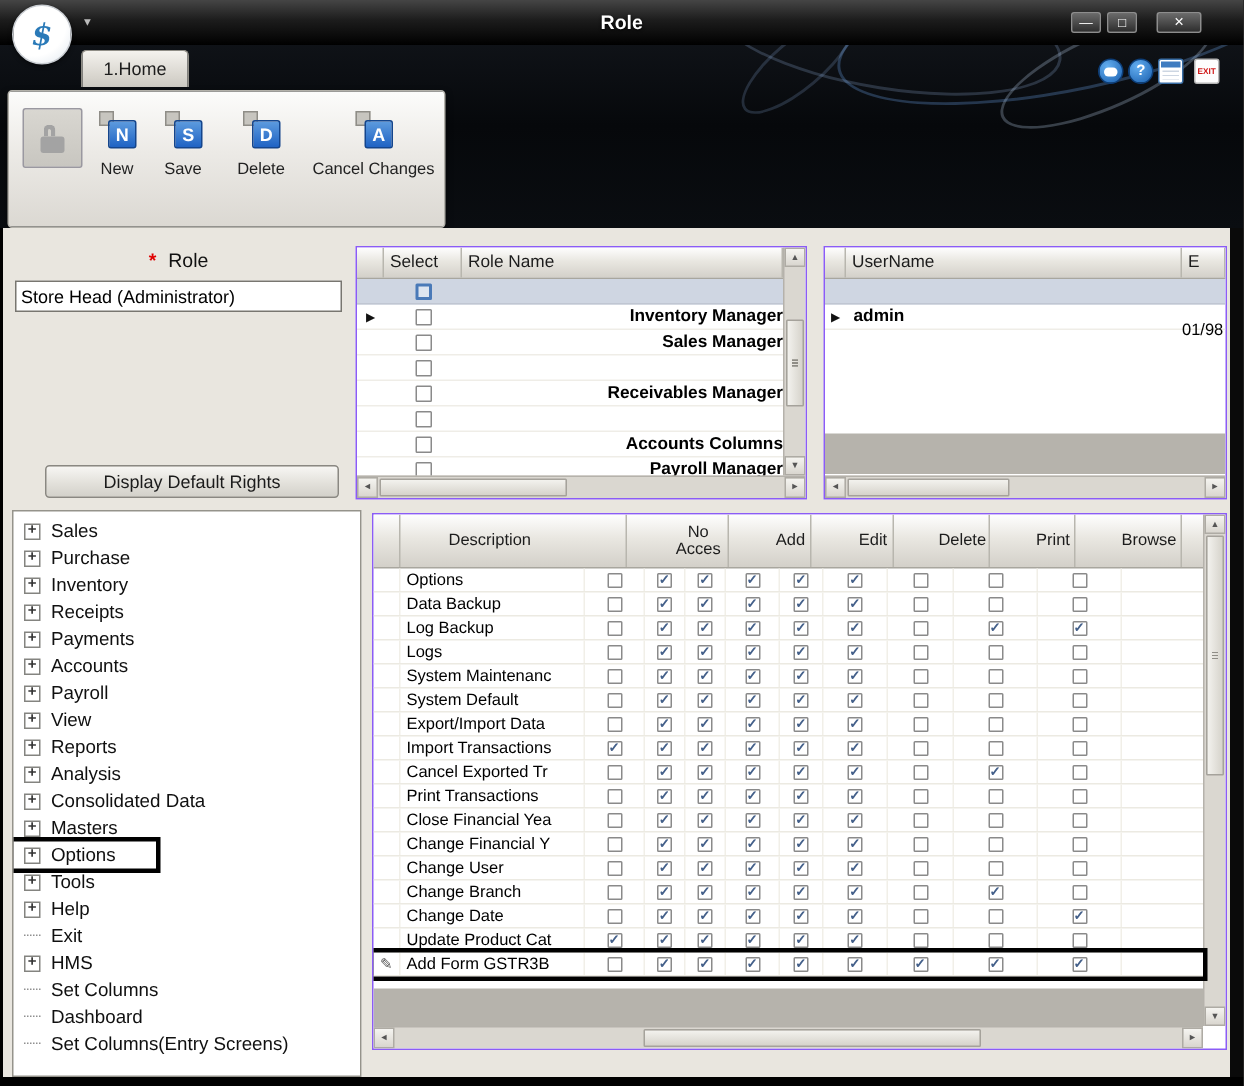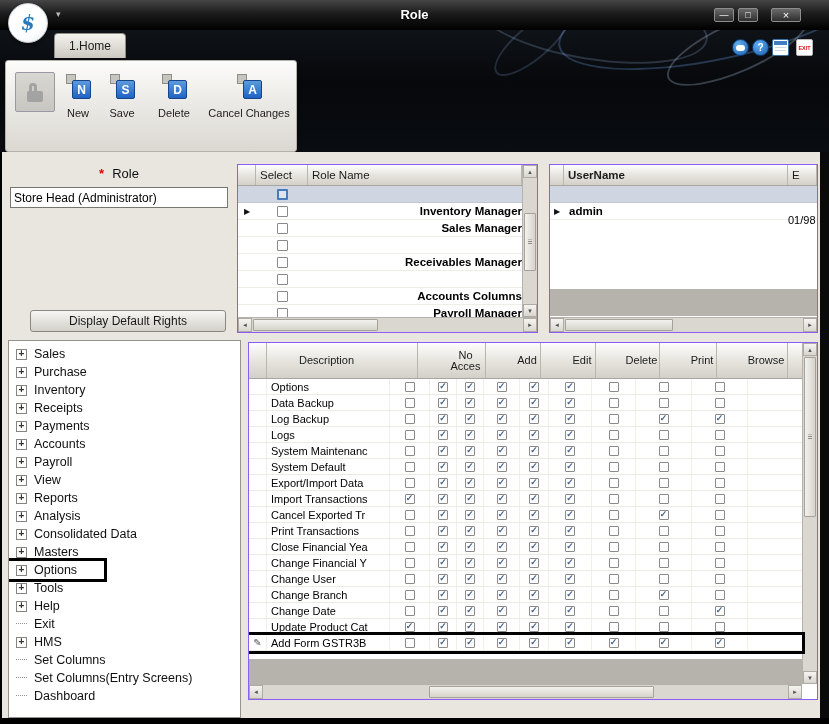--- a/index.html
+++ b/index.html
@@ -113,21 +113,21 @@
   #roles-newrow{display:flex;height:16px;background:#cfd6e2;border-bottom:1px solid #c0c6d2;margin-right:15px;}
   .grow{display:flex;height:16px;align-items:center;border-bottom:1px solid #efede7;margin-right:15px;}
   .grow .g-ind{width:18px;text-align:center;font-size:8px;color:#111;}
   .grow .g-sel{width:52px;display:flex;justify-content:center;}
   .grow .g-name{flex:1;font-size:11.5px;font-weight:bold;color:#000;padding-left:5px;white-space:nowrap;overflow:hidden;text-align:right;}
 
   
   #users-grid{left:549px;top:164px;width:269px;height:169px;}
   #users-grid .ghead{height:20px;}
   .ug-ind{width:14px;}
-  .ug-name{width:224px;font-weight:bold;}
+  .ug-name{width:224px;}
   .ug-extra{flex:1;}
   #users-newrow{height:16px;background:#cfd6e2;border-bottom:1px solid #c0c6d2;}
   #user-row{display:flex;height:16px;align-items:center;border-bottom:1px solid #efede7;}
   #user-row .u-ind{width:14px;text-align:center;font-size:8px;color:#111;}
   #user-row .u-name{width:224px;font-size:11.5px;font-weight:bold;padding-left:5px;box-sizing:border-box;}
   #user-row .u-extra{flex:1;font-size:11px;white-space:nowrap;margin-top:18px;}
 
   
   #tree-view{position:absolute;left:8px;top:340px;width:233px;height:378px;box-sizing:border-box;
     background:#fff;border:1px solid #95938b;overflow:hidden;padding-top:4px;}
@@ -399,25 +399,25 @@
       <div class="ti">
     <span class="texp">+</span>
     <span class="tlabel">HMS</span>
       </div>
       <div class="ti">
     <span class="tleaf"></span>
     <span class="tlabel">Set Columns</span>
       </div>
       <div class="ti">
     <span class="tleaf"></span>
+    <span class="tlabel">Dashboard</span>
+      </div>
+      <div class="ti">
+    <span class="tleaf"></span>
     <span class="tlabel">Set Columns(Entry Screens)</span>
-      </div>
-      <div class="ti">
-    <span class="tleaf"></span>
-    <span class="tlabel">Dashboard</span>
       </div>
     </div>
 
   <div class="grid" id="rights-grid">
     <div class="ghead">
       <span class="c-ind"></span>
       <span class="c-desc">Description</span>
       <span class="c-noacc">No
 Acces</span>
       <span class="c-add">Add</span>

